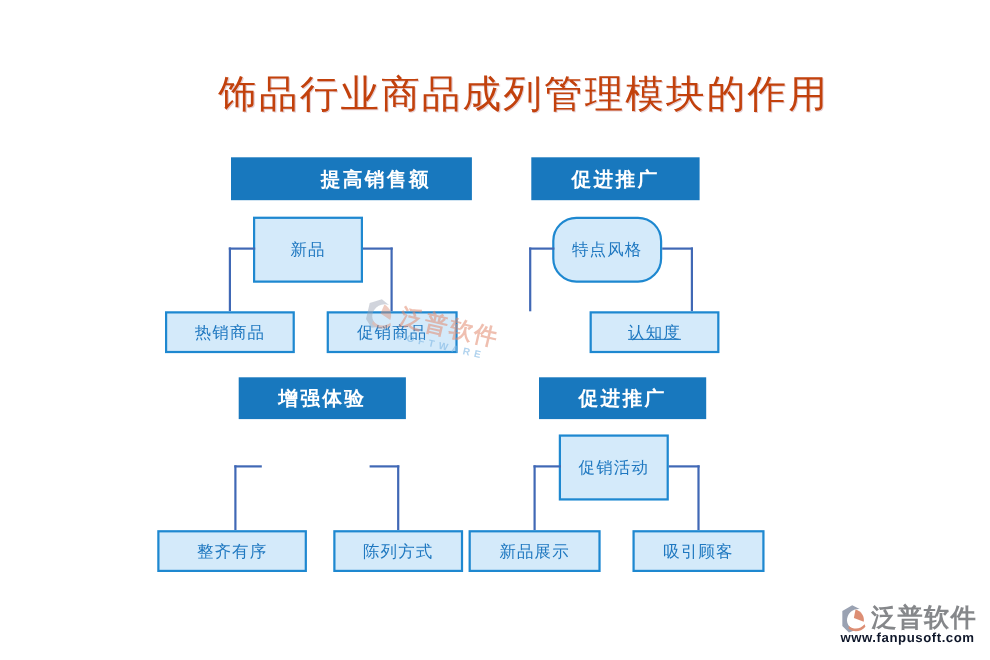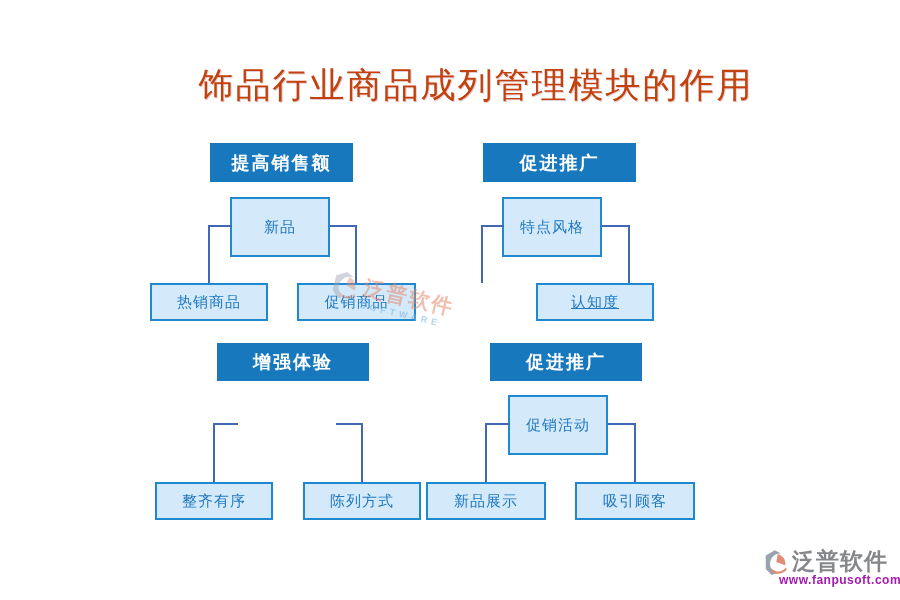--- a/index.html
+++ b/index.html
@@ -21,33 +21,33 @@
     font-size:18px;font-weight:bold;letter-spacing:2px;white-space:nowrap;
   }
   .box{
     position:absolute;background:#D4EAFA;border:2px solid #1E88D0;box-sizing:border-box;
     color:#1F78C0;display:flex;align-items:center;justify-content:center;
     font-size:15px;letter-spacing:1px;white-space:nowrap;
   }
   .line{position:absolute;background:#4068B5;}
 
   
-  .q1-h{left:210px;top:143px;width:143px;height:39px;}
+  .q1-h{left:210px;top:143px;width:175px;height:39px;padding-left:44px;}
   .q1-p{left:230px;top:197px;width:100px;height:60px;}
   .q1-c1{left:150px;top:283px;width:118px;height:38px;}
   .q1-c2{left:297px;top:283px;width:119px;height:38px;}
   
   .q2-h{left:483px;top:143px;width:153px;height:39px;}
-  .q2-p{left:502px;top:197px;width:100px;height:60px;}
+  .q2-p{left:502px;top:197px;width:100px;height:60px;border-radius:22px;}
   .q2-c1{left:423px;top:283px;width:118px;height:38px;}
   .q2-c2{left:536px;top:283px;width:118px;height:38px;text-decoration:underline;}
   
   .q3-h{left:217px;top:343px;width:152px;height:38px;}
   .q3-p{left:236px;top:395px;width:100px;height:60px;}
-  .q3-c1{left:155px;top:482px;width:118px;height:38px;}
+  .q3-c1{left:143px;top:482px;width:136px;height:38px;}
   .q3-c2{left:303px;top:482px;width:118px;height:38px;}
   
   .q4-h{left:490px;top:343px;width:152px;height:38px;}
   .q4-p{left:508px;top:395px;width:100px;height:60px;}
   .q4-c1{left:426px;top:482px;width:120px;height:38px;}
   .q4-c2{left:575px;top:482px;width:120px;height:38px;}
 
   
   .watermark{
     position:absolute;left:334px;top:266px;display:flex;align-items:flex-start;gap:4px;
@@ -55,21 +55,21 @@
   }
   .wm-text-col{display:flex;flex-direction:column;}
   .wm-brand{font-size:21px;font-weight:bold;letter-spacing:2px;color:rgba(226,138,112,0.55);white-space:nowrap;}
   .wm-caption{font-size:9px;font-weight:bold;letter-spacing:4px;color:rgba(125,182,226,0.60);margin-top:-1px;}
   .wm-icon{opacity:.45;}
 
   
   .footer-logo{position:absolute;left:762px;top:546px;width:130px;height:42px;}
   .fl-icon{position:absolute;left:0;top:2px;}
   .fl-brand{position:absolute;left:30px;top:0px;font-size:23px;font-weight:bold;letter-spacing:1px;color:#85878A;white-space:nowrap;}
-  .fl-url{position:absolute;left:2px;top:27px;font-size:12px;font-weight:bold;color:#a21caf;letter-spacing:.5px;white-space:nowrap;margin-left:15px;}
+  .fl-url{position:absolute;left:2px;top:27px;font-size:12px;font-weight:bold;color:#0f172a;letter-spacing:.5px;white-space:nowrap;}
 </style>
 </head>
 <body>
 
 <div class="stage">
 
   <div class="title">饰品行业商品成列管理模块的作用</div>
 
   <div class="hdr q1-h">提高销售额</div>
   <div class="box q1-p">新品</div>

